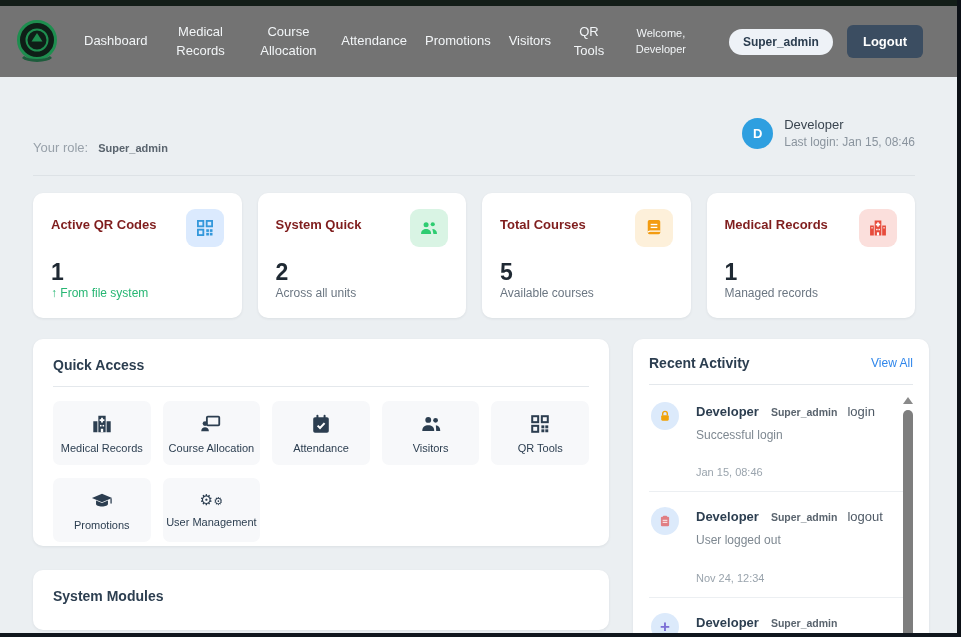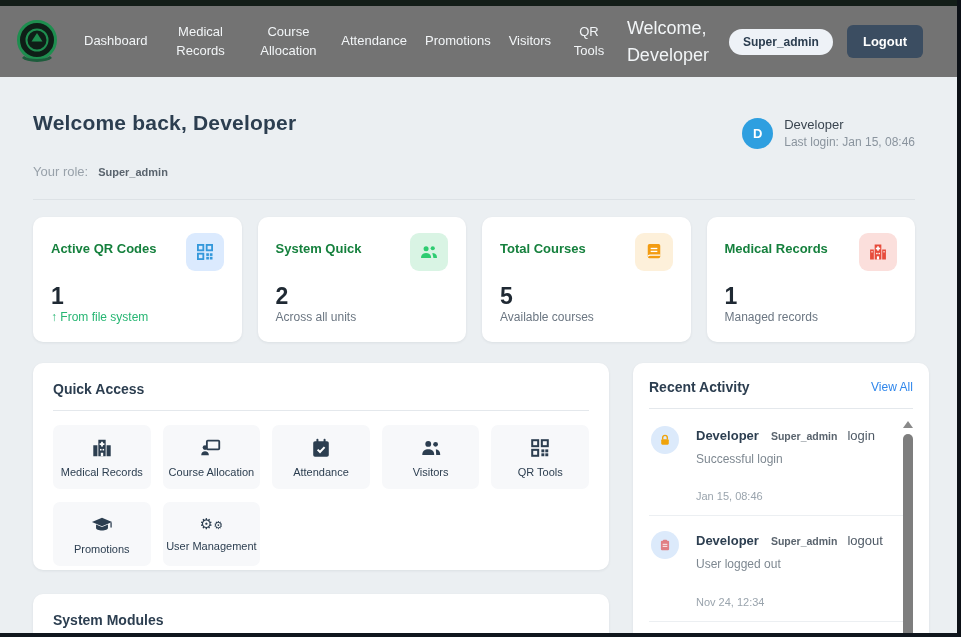--- a/index.html
+++ b/index.html
@@ -8,41 +8,41 @@
             border-right:4px solid #0d1117; border-bottom:4px solid #10161d; }
   .top-strip { height:6px; background:#131d18; }
 
   
   header { height:71px; background:#737373; display:flex; align-items:center; padding:0 34px 0 16px; }
   .logo { flex:0 0 auto; margin-right:16px; }
   nav { flex:1; display:flex; align-items:center; justify-content:space-between; margin:0 34px 0 10px; }
   .nav-item { color:#f2f5f7; font-size:13px; text-decoration:none; text-align:center; line-height:1.45; cursor:pointer; }
   .nav-wrap { max-width:70px; }
   .nav-wrap-sm { max-width:40px; }
-  .nav-user { color:#f2f5f7; font-size:18px; text-align:left; line-height:1.45; max-width:68px; }
+  .nav-user { color:#f2f5f7; font-size:11px; text-align:center; line-height:1.45; max-width:68px; }
   .role-pill { background:#eef2f7; color:#2b3d4f; font-size:12px; font-weight:bold; padding:6px 14px; border-radius:15px; margin-right:14px; white-space:nowrap; }
   .logout-btn { background:#3b4d61; color:#ffffff; font-size:13px; font-weight:bold; border:none; border-radius:6px; padding:9px 16px; cursor:pointer; font-family:inherit; }
 
   
   main { padding:34px 42px 0 33px; }
   .welcome-row { display:flex; justify-content:space-between; align-items:flex-start; }
   h1 { font-size:21px; color:#2c3e50; letter-spacing:0.2px; }
   .role-line { margin-top:29px; font-size:13px; color:#98a1aa; }
   .role-small { font-size:11px; font-weight:bold; color:#5a646e; margin-left:10px; }
   .profile { display:flex; align-items:center; gap:11px; margin-top:6px; }
   .avatar { width:31px; height:31px; border-radius:50%; background:#2e9fe0; color:#fff; font-size:13px; font-weight:bold; display:flex; align-items:center; justify-content:center; }
   .pname { font-size:13px; color:#3a4550; }
   .plogin { font-size:12px; color:#8a949e; margin-top:3px; }
   .welcome-divider { border:none; border-top:1px solid #dde2e6; margin-top:20px; }
 
   
   .stats { display:grid; grid-template-columns:repeat(4,1fr); gap:16px; margin-top:17px; }
   .stat-card { background:#fff; border-radius:10px; box-shadow:0 1px 3px rgba(20,30,40,.07); padding:16px 18px 18px; height:125px; }
   .stat-top { display:flex; justify-content:space-between; align-items:flex-start; }
-  .stat-title { font-size:13px; font-weight:bold; color:#15803d; padding-top:8px; }
+  .stat-title { font-size:13px; font-weight:bold; color:#7f1d1d; padding-top:8px; }
   .icon-box { width:38px; height:38px; border-radius:9px; display:flex; align-items:center; justify-content:center; }
   .ib-blue { background:#dbeafe; color:#3498db; }
   .ib-green { background:#d9f4e4; color:#2ecc71; }
   .ib-orange { background:#fdf0da; color:#f39c12; }
   .ib-red { background:#fbdfdc; color:#e74c3c; }
   .stat-value { font-size:23px; font-weight:bold; color:#1f2933; margin-top:12px; }
   .stat-sub { font-size:12px; color:#6b7682; }
   .stat-sub.green { color:#27b673; }
 
   
@@ -109,21 +109,20 @@
       <span class="nav-user">Welcome, Developer</span>
     </nav>
     <span class="role-pill">Super_admin</span>
     <button class="logout-btn">Logout</button>
   </header>
 
   <main>
 
     <div class="welcome-row">
       <div>
-        <h1>Welcome back, Developer</h1>
         <div class="role-line">
           <span>Your role:</span><span class="role-small">Super_admin</span>
         </div>
       </div>
       <div class="profile">
         <div class="avatar">D</div>
         <div>
           <div class="pname">Developer</div>
           <div class="plogin">Last login: Jan 15, 08:46</div>
         </div>

